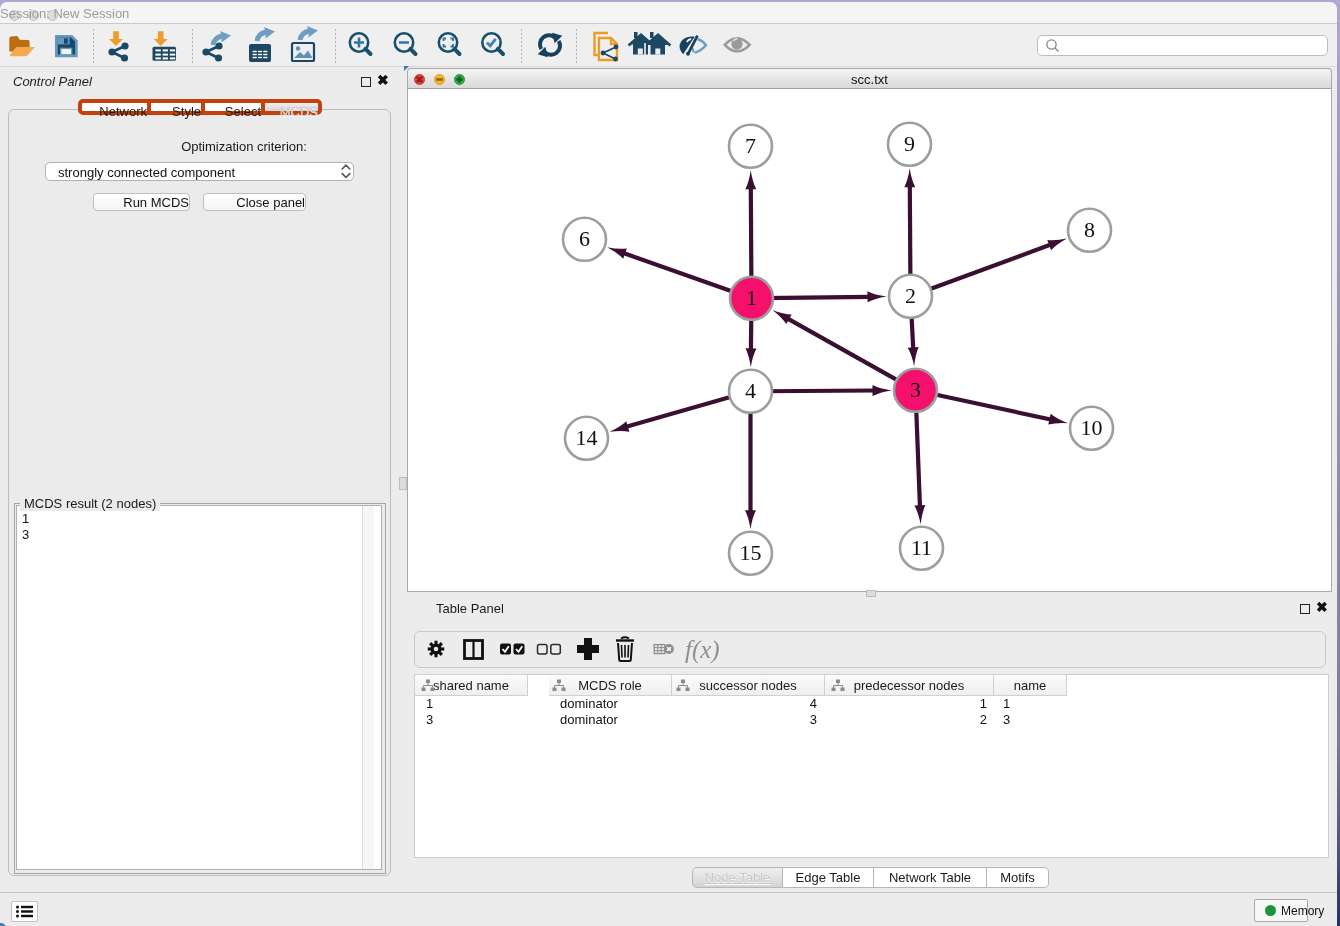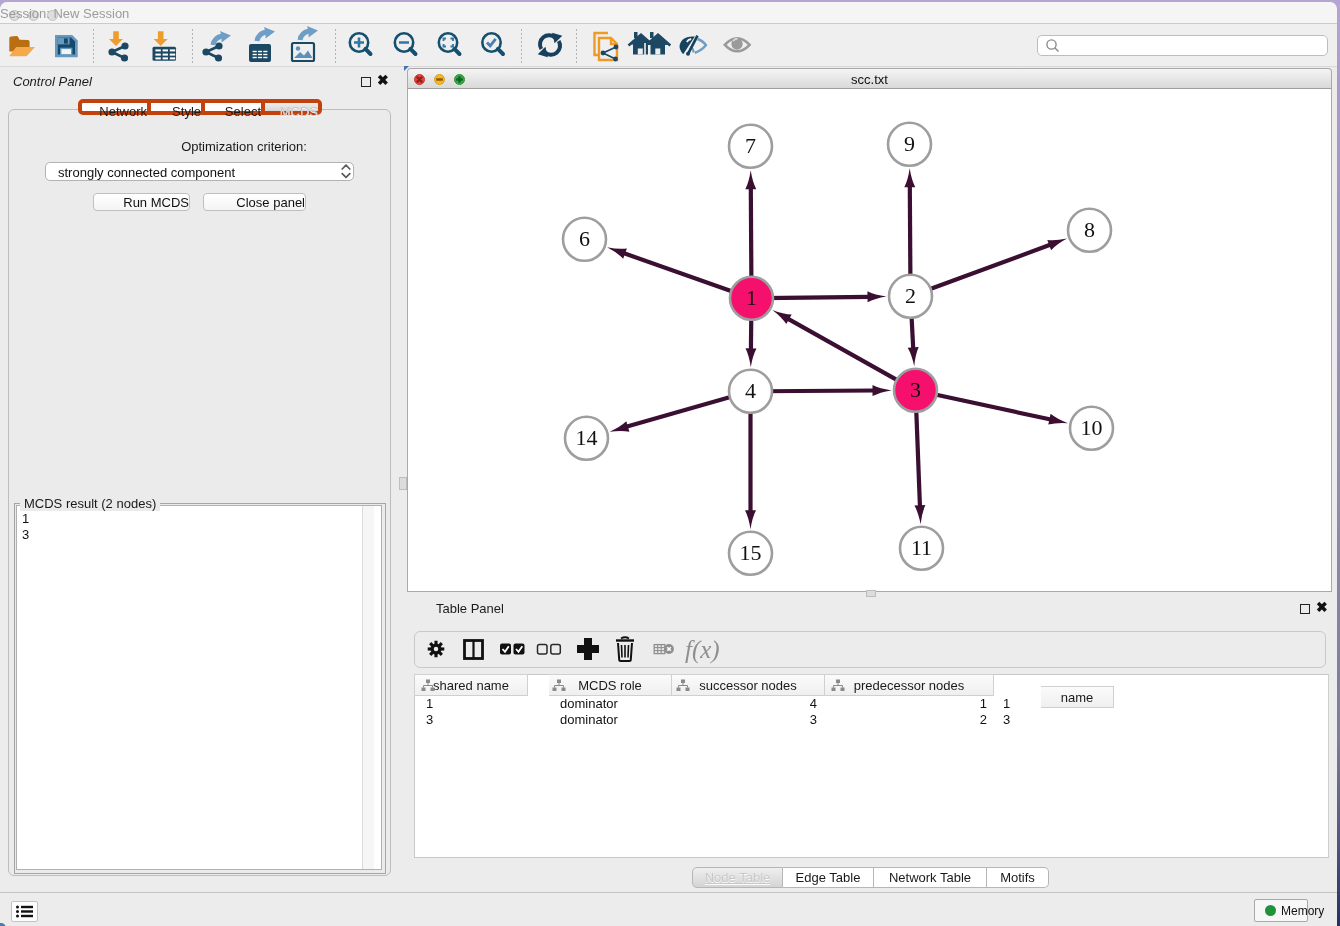--- a/index.html
+++ b/index.html
@@ -354,21 +354,21 @@
         <rect x="0.5" y="8.5" width="4" height="3.5"></rect>
         <rect x="9.5" y="8.5" width="4" height="3.5"></rect>
       </g>
       <path d="M7 4 v2.5 M2.5 8.5 v-2 h9 v2" stroke="#8a8a8a" stroke-width="1" fill="none"></path>
     </svg>
   <div id="tbl-white" class="abs"></div>
   <div class="abs hcell" style="left:414px;width:114px;border-left:1px solid #d0d0d0;">shared name</div>
   <div class="abs hcell" style="left:549px;width:123px;">MCDS role</div>
   <div class="abs hcell" style="left:672px;width:153px;">successor nodes</div>
   <div class="abs hcell" style="left:825px;width:169px;">predecessor nodes</div>
-  <div class="abs hcell" style="left:1041px;width:73px;margin-top:12px;">name</div>
+  <div class="abs hcell" style="left:994px;width:73px;">name</div>
   <div class="abs tcell" style="left:426px;top:694px;">1</div>
   <div class="abs tcell" style="left:560px;top:694px;">dominator</div>
   <div class="abs tcell" style="left:672px;top:694px;width:145px;text-align:right;">4</div>
   <div class="abs tcell" style="left:825px;top:694px;width:162px;text-align:right;">1</div>
   <div class="abs tcell" style="left:1003px;top:694px;">1</div>
   <div class="abs tcell" style="left:426px;top:710px;">3</div>
   <div class="abs tcell" style="left:560px;top:710px;">dominator</div>
   <div class="abs tcell" style="left:672px;top:710px;width:145px;text-align:right;">3</div>
   <div class="abs tcell" style="left:825px;top:710px;width:162px;text-align:right;">2</div>
   <div class="abs tcell" style="left:1003px;top:710px;">3</div>

